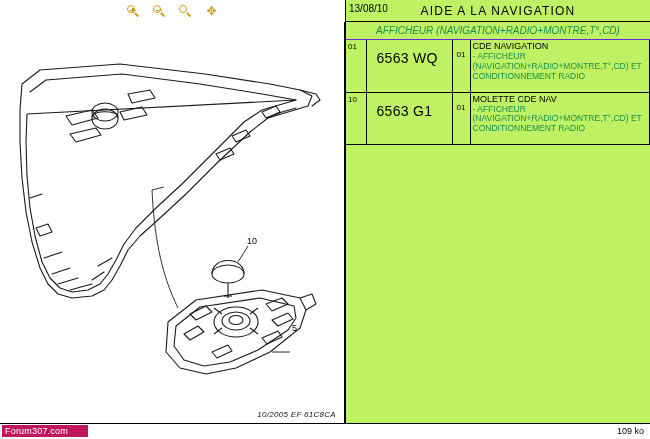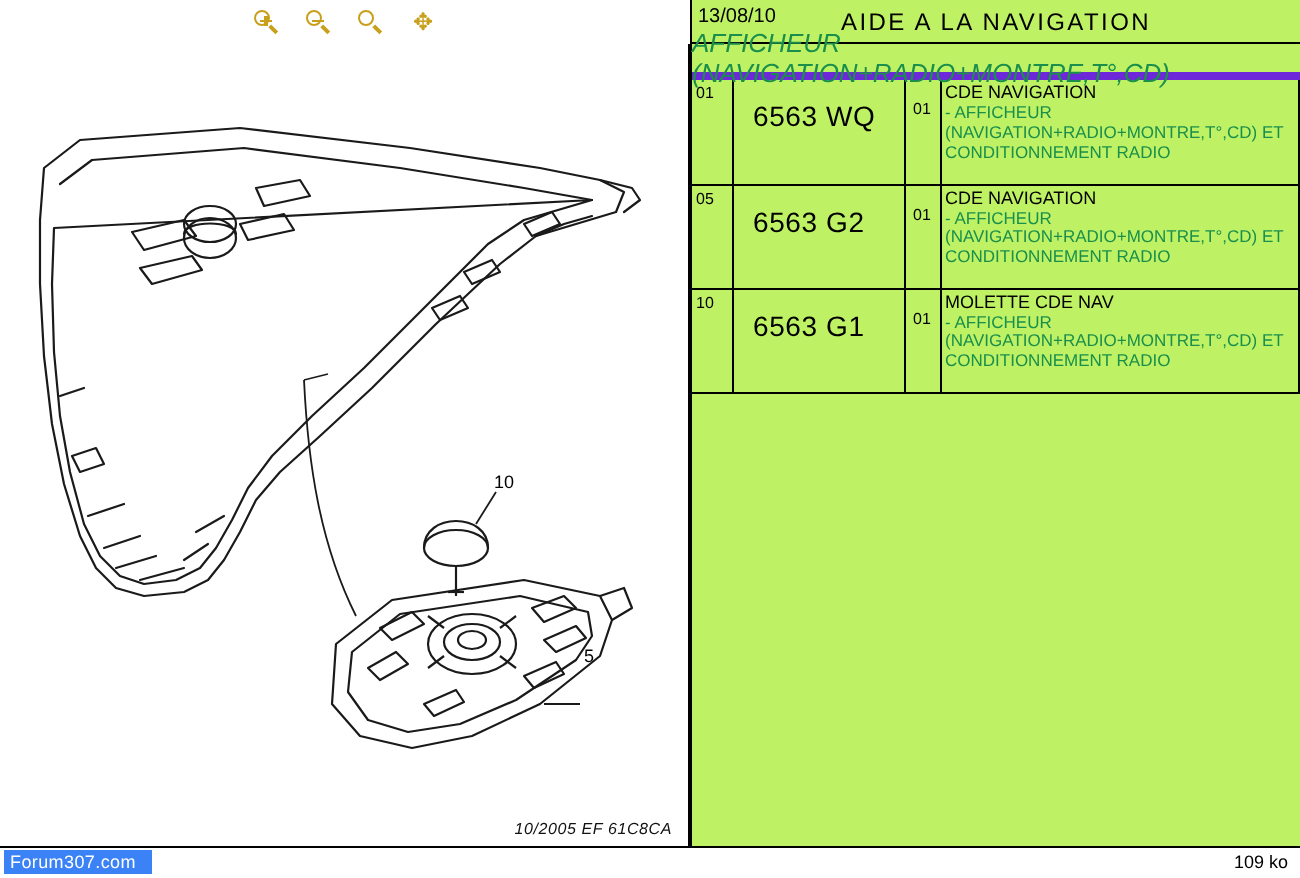--- a/index.html
+++ b/index.html
@@ -141,28 +141,28 @@
   .ref-code {
     position: absolute;
     left: 4px;
     top: 3px;
     font-size: 10px;
     letter-spacing: 0.4px;
     color: #000;
   }
   .group-title {
     height: 18px;
-    border-bottom: 4px solid #6d28d9;
+    border-bottom: 1px solid #6d28d9;
     box-sizing: border-box;
     display: flex;
     align-items: center;
     justify-content: center;
     color: #1a8f4c;
     font-style: italic;
-    font-size: 13px;
+    font-size: 10px;
   }
 
   table.parts {
     width: 100%;
     border-collapse: collapse;
     table-layout: fixed;
   }
   table.parts td {
     border: 1px solid #000;
     border-top: none;
@@ -213,24 +213,24 @@
     width: 650px;
     height: 16px;
     background: #ffffff;
     border-top: 1px solid #000;
     box-sizing: border-box;
   }
   .watermark {
     position: absolute;
     left: 2px;
     top: 1px;
-    background: #3b82f6;
+    background: #be185d;
     color: #ffffff;
     font-size: 9px;
-    padding: 1px 8px 1px 3px;
+    padding: 1px 20px 1px 3px;
     letter-spacing: 0.2px;
   }
   .filesize {
     position: absolute;
     right: 6px;
     top: 2px;
     font-size: 9px;
     color: #000;
   }
 </style>
@@ -368,35 +368,20 @@
           <td class="col-qty">
             <span class="qty-num">01</span>
           </td>
           <td class="col-desc">
             <span class="desc-main">CDE NAVIGATION</span>
             <span class="desc-sub">- AFFICHEUR (NAVIGATION+RADIO+MONTRE,T°,CD) ET CONDITIONNEMENT RADIO</span>
           </td>
         </tr>
         <tr style="height:52px;">
           <td class="col-idx">
-            <span class="idx-num">05</span>
-          </td>
-          <td class="col-ref">
-            <span class="ref-num">6563 G2</span>
-          </td>
-          <td class="col-qty">
-            <span class="qty-num">01</span>
-          </td>
-          <td class="col-desc">
-            <span class="desc-main">CDE NAVIGATION</span>
-            <span class="desc-sub">- AFFICHEUR (NAVIGATION+RADIO+MONTRE,T°,CD) ET CONDITIONNEMENT RADIO</span>
-          </td>
-        </tr>
-        <tr style="height:52px;">
-          <td class="col-idx">
             <span class="idx-num">10</span>
           </td>
           <td class="col-ref">
             <span class="ref-num">6563 G1</span>
           </td>
           <td class="col-qty">
             <span class="qty-num">01</span>
           </td>
           <td class="col-desc">
             <span class="desc-main">MOLETTE CDE NAV</span>

